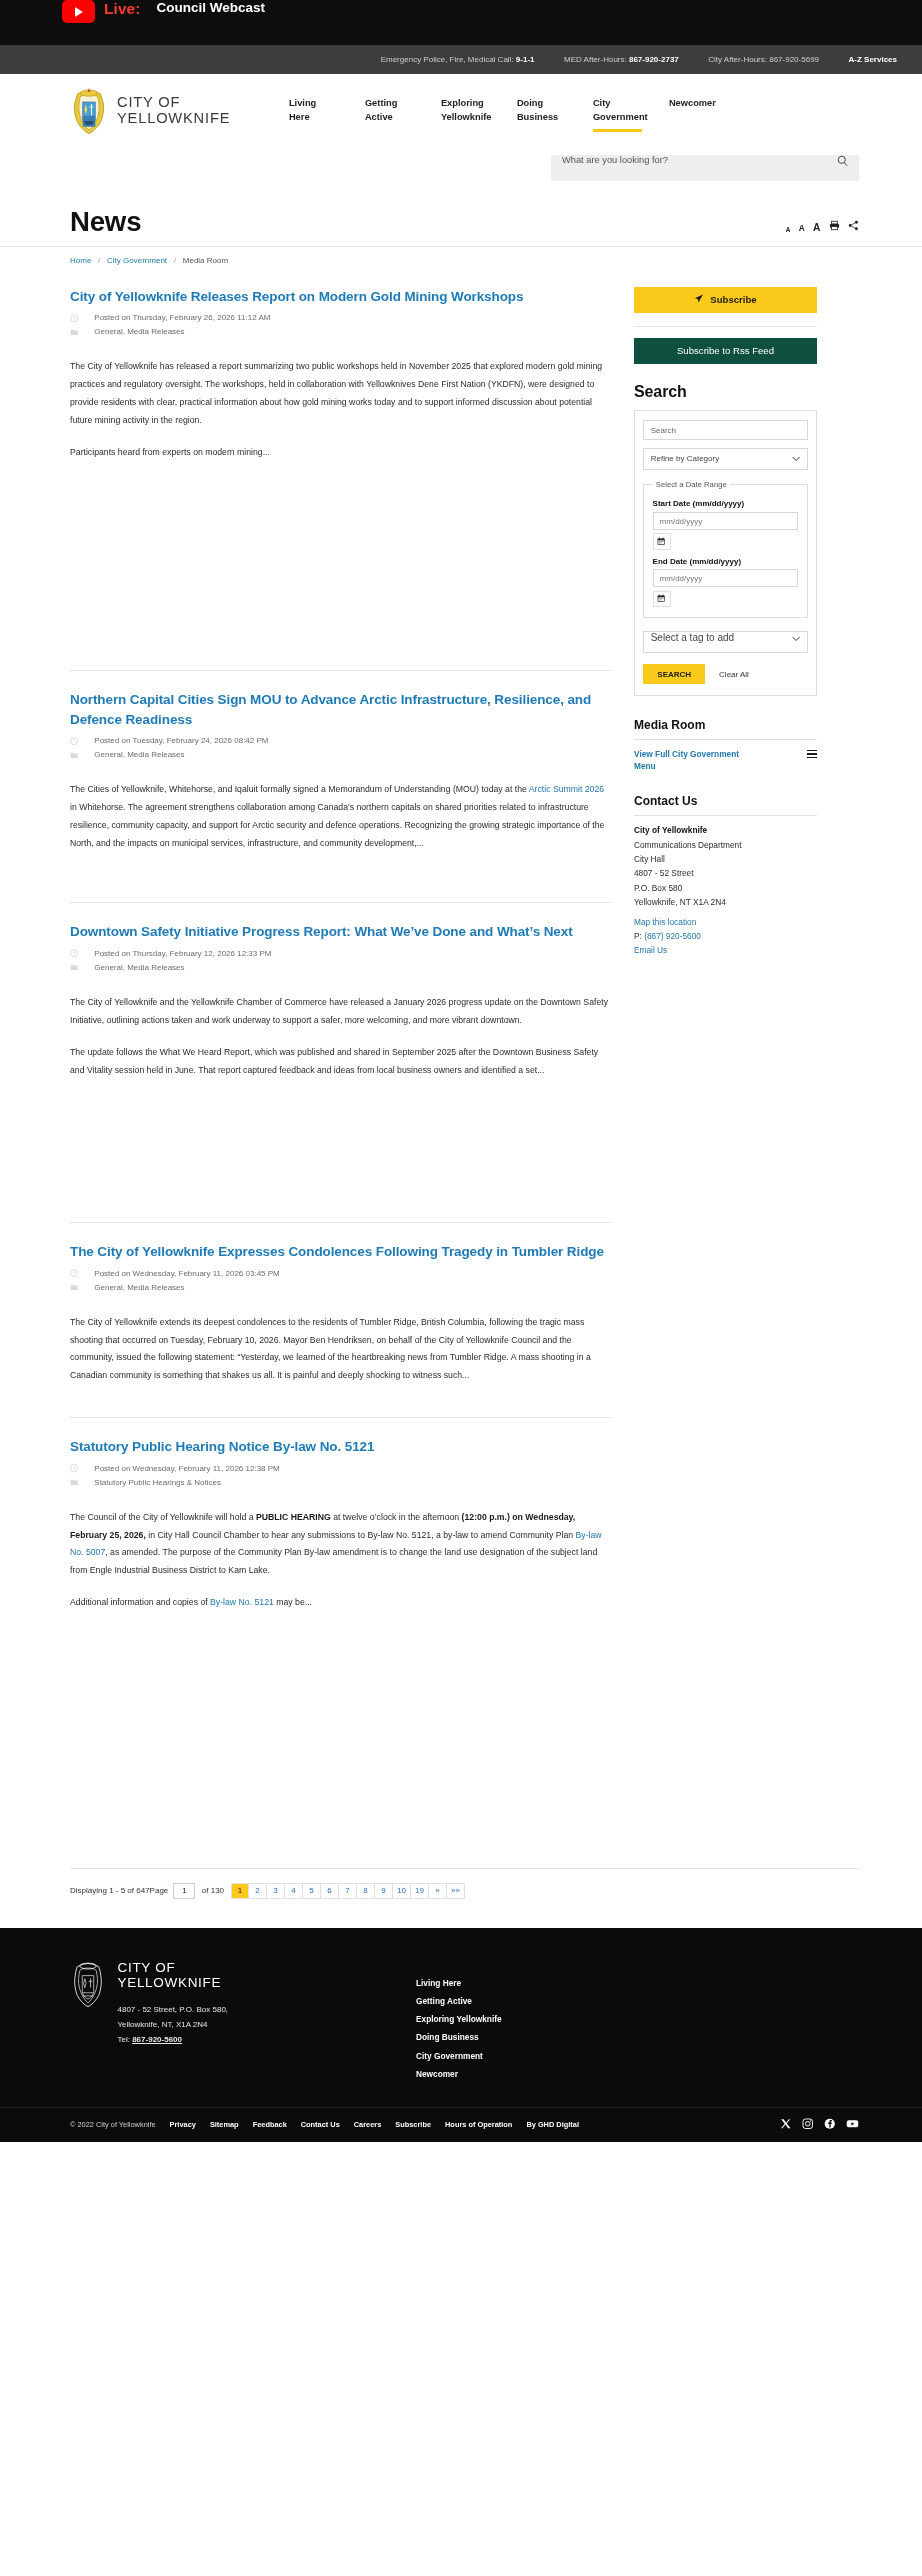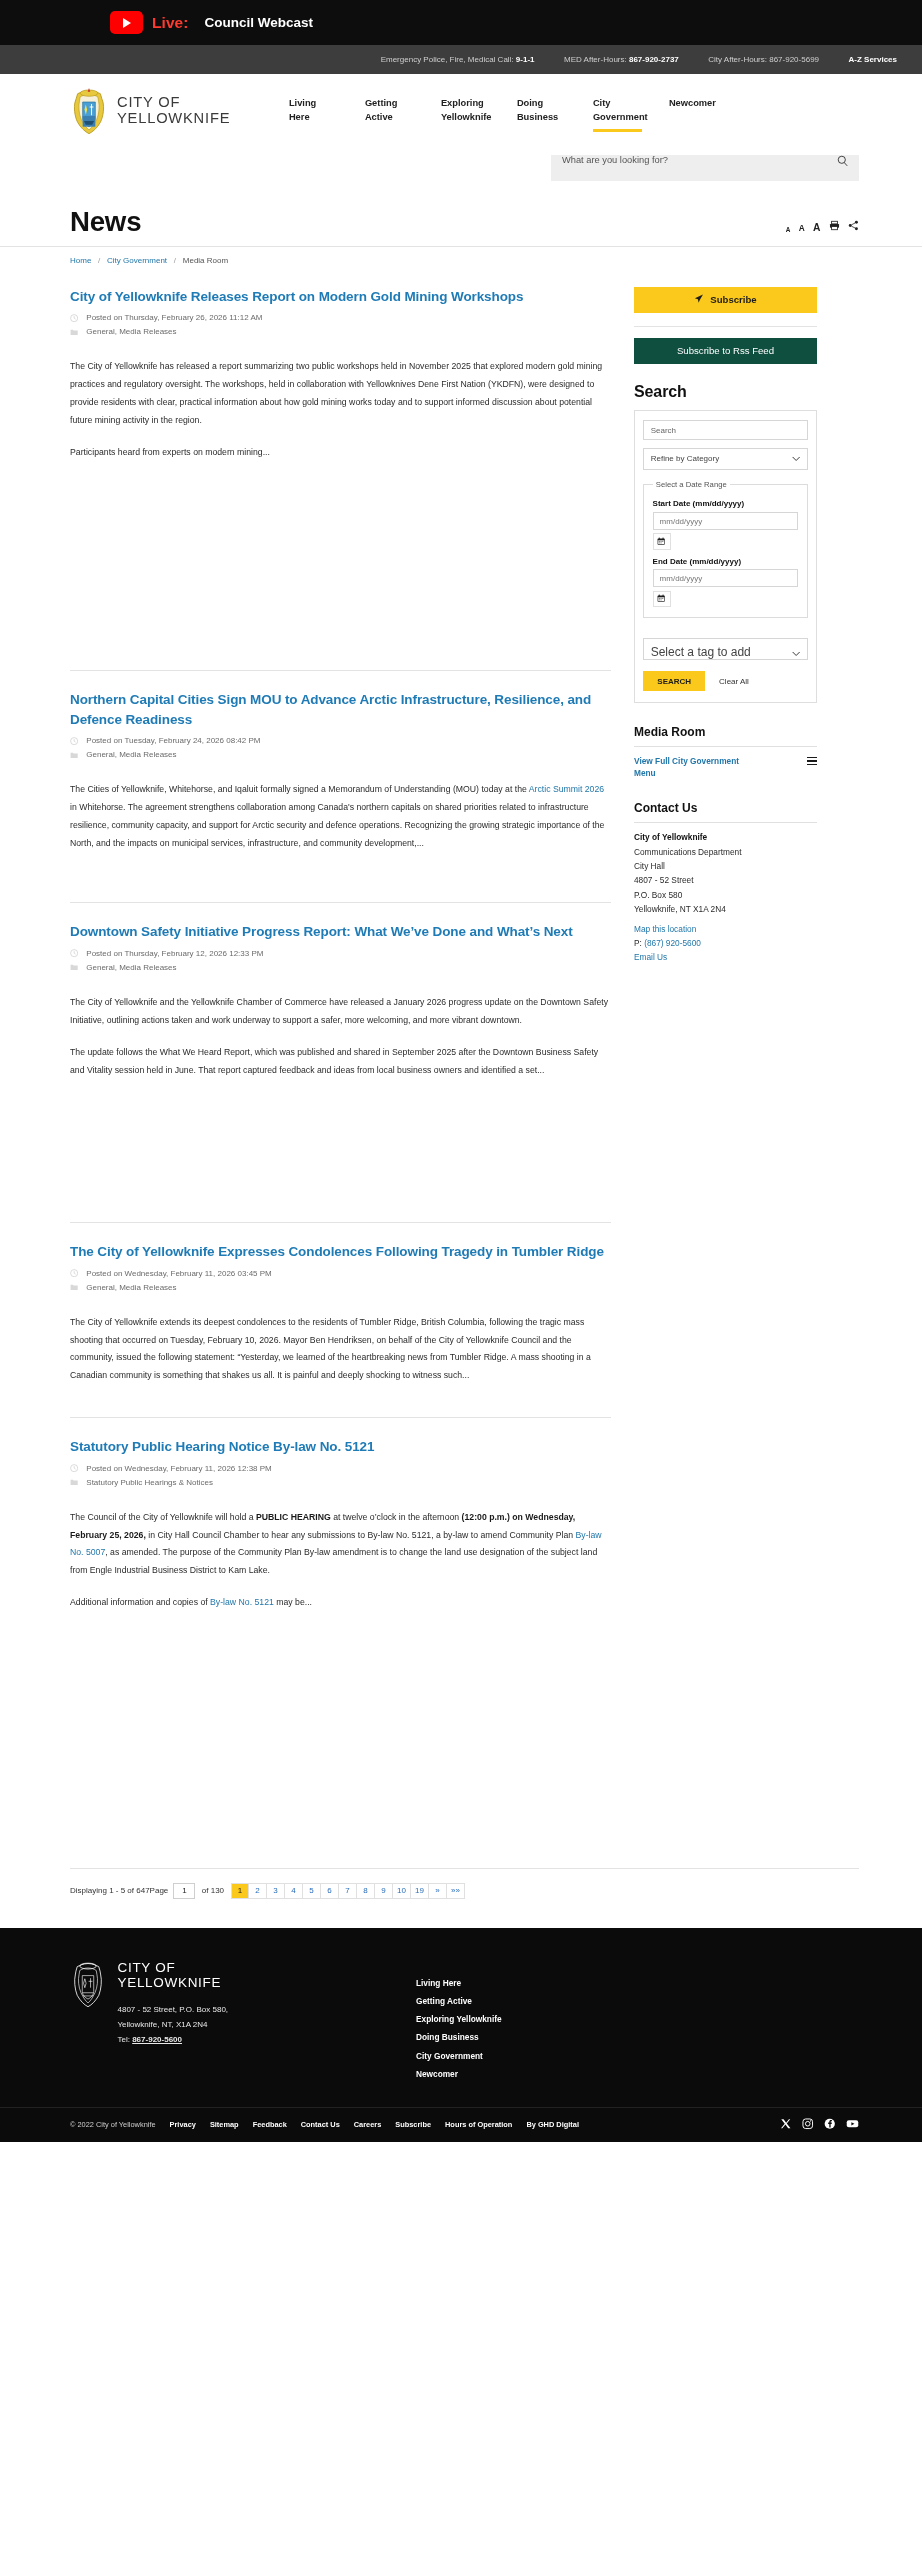--- a/index.html
+++ b/index.html
@@ -10,22 +10,22 @@
     color:#222;
     -webkit-font-smoothing:antialiased;
   }
   a{text-decoration:none;color:inherit;}
 
   
   .live-bar{
     background:#0d0d0d;
     height:45px;
     display:flex;
-    align-items:center;
-    padding-left:110px;
+    align-items:flex-start;
+    padding-left:62px;
   }
   .yt-badge{
     width:33px;height:23px;background:#ff0000;border-radius:5.1px;
     display:flex;align-items:center;justify-content:center;margin-right:9px;
   }
   .yt-tri{
     width:0;height:0;border-left:8.3px solid #fff;
     border-top:5.1px solid transparent;border-bottom:5.1px solid transparent;
     margin-left:1.9px;
   }
@@ -101,21 +101,21 @@
   .content{width:541px;}
   .sidebar{width:183px;flex:none;}
 
   
   .article{padding-bottom:16.7px;}
   .article + .article{border-top:0.6px solid #e3e3e3;padding-top:19px;}
   h2.atitle{
     font-size:13.5px;font-weight:bold;color:#1f7bb6;line-height:1.45;
     letter-spacing:-0.1px;
   }
-  .meta{display:flex;align-items:center;gap:8px;margin-top:7px;font-size:8px;color:#6b6b6b;}
+  .meta{display:flex;align-items:center;gap:16px;margin-top:7px;font-size:8px;color:#6b6b6b;}
   .meta .icn{width:8.3px;height:8.3px;flex:none;opacity:.55;}
   .meta-cats{margin-top:5.1px;}
   .body p{
     font-size:8.7px;line-height:2.05;color:#2b2b2b;margin-top:14px;
   }
   .body p:first-child{margin-top:22px;}
   .body a{color:#2277aa;}
   .body b{font-weight:bold;color:#1a1a1a;}
 
   
@@ -150,22 +150,22 @@
     width:100%;height:18px;border:0.6px solid #d6d6d6;background:#fff;
     font-size:8px;color:#555;padding:0 6px;margin-top:3.8px;outline:none;
     font-family:"Liberation Sans",sans-serif;
   }
   .calbtn{
     width:18px;height:16.7px;border:0.6px solid #e0e0e0;background:#fff;margin-top:3.2px;
     display:flex;align-items:center;justify-content:center;
   }
   .tagsel{
     width:100%;height:22px;border:0.6px solid #d6d6d6;background:#fff;
-    font-size:12px;color:#444;padding:0 6.4px;margin-top:20px;
-    display:flex;align-items:flex-end;justify-content:space-between;
+    font-size:10px;color:#444;padding:0 6.4px;margin-top:13px;
+    display:flex;align-items:flex-start;justify-content:space-between;
   }
   .srow{display:flex;align-items:center;gap:14px;margin-top:10.3px;}
   .btn-search{
     background:#fbc91b;color:#1d1d1d;font-size:8px;font-weight:bold;
     padding:5.8px 14px;border:0;font-family:"Liberation Sans",sans-serif;
   }
   .clearall{font-size:8px;color:#333;}
   h3.sh2{font-size:12px;font-weight:bold;margin:22px 0 0;color:#111;}
   .shline{height:0.6px;background:#e0e0e0;margin-top:7px;}
   .menurow{display:flex;justify-content:space-between;align-items:flex-start;margin-top:8.3px;}

